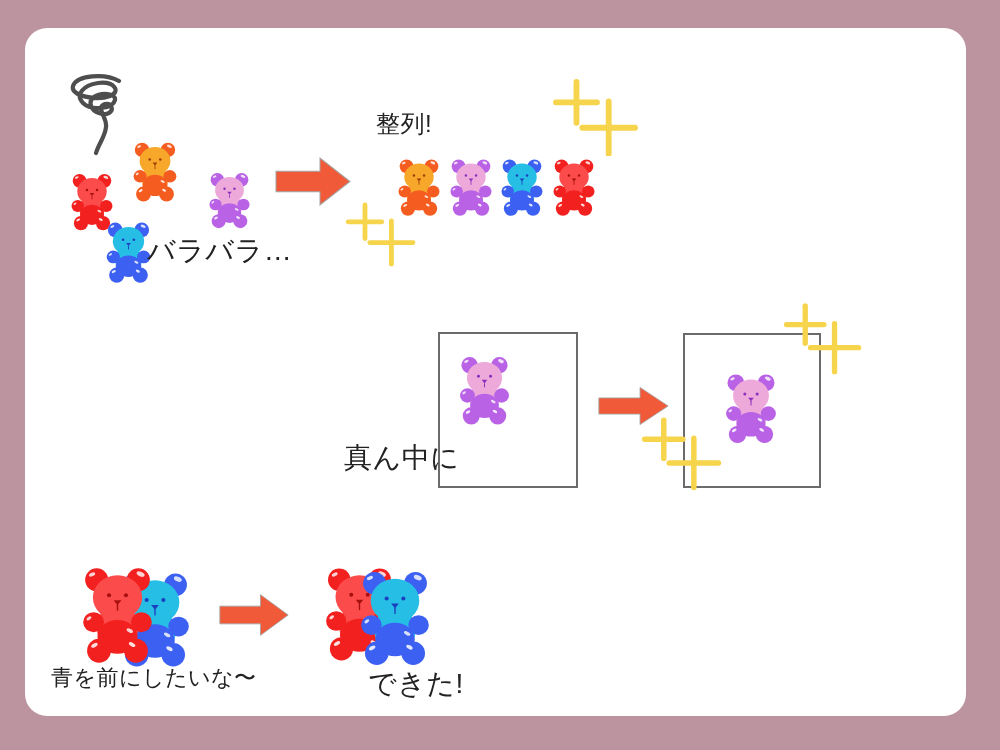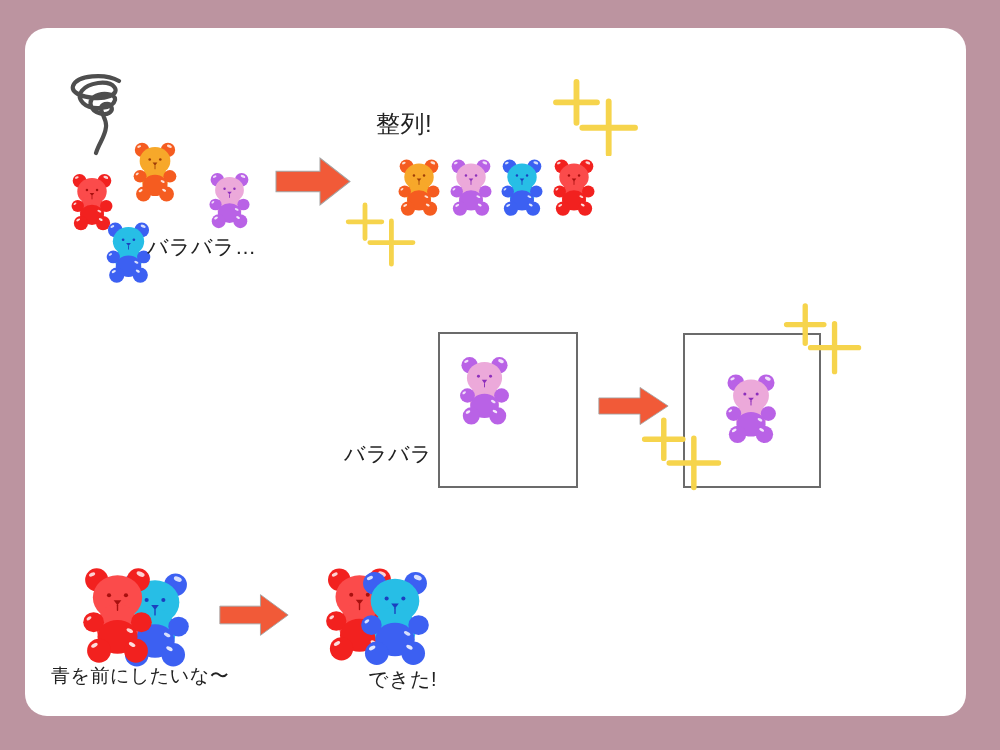--- a/index.html
+++ b/index.html
@@ -20,21 +20,21 @@
   }
   .card{
     position:absolute;left:25px;top:28px;width:941px;height:688px;
     background:var(--c-card);border-radius:22px;
   }
   .layer{position:absolute;inset:0;}
   .abs{position:absolute;}
   .bear{position:absolute;display:block;}
   .caption{
     position:absolute;color:var(--c-text);
-    font-size:21px;line-height:1.32;white-space:nowrap;
+    font-size:28px;line-height:1.32;white-space:nowrap;
     letter-spacing:0.5px;
   }
   .frame-box{
     position:absolute;background:#fff;
     border:2px solid var(--c-box_border);
     box-sizing:border-box;
   }
   svg.abs{display:block;}
   .defs-holder{position:absolute;width:0;height:0;overflow:hidden;}
 </style>
@@ -134,21 +134,21 @@
         <use href="#sparkle-pair"></use>
       </svg>
   </div>
 
   <div class="layer">
     <div class="frame-box" style="left:438px;top:332px;width:140px;height:156px"></div>
     <svg class="bear" style="left: 457px; top: 353px; width: 55px; height: 74px; --body: #ECA9DA; --accent: #B962E6; --face: #8D2FBC;">
         <use href="#gummy-bear"></use>
       </svg>
 
-    <div class="caption" style="left:344px;top:440px">バラバラ</div>
+    <div class="caption" style="left:344px;top:440px">真ん中に</div>
 
     <svg class="abs" style="left:597px;top:385px;width:73px;height:42px">
         <use href="#block-arrow"></use>
       </svg>
 
     <div class="frame-box" style="left:683px;top:333px;width:138px;height:155px"></div>
     <svg class="bear" style="left: 723px; top: 370px; width: 56px; height: 76px; --body: #ECA9DA; --accent: #B962E6; --face: #8D2FBC;">
         <use href="#gummy-bear"></use>
       </svg>
 
@@ -162,28 +162,28 @@
   </div>
 
   <div class="layer">
     <svg class="bear" style="left: 117px; top: 569px; width: 76px; height: 100px; --body: #27BEE6; --accent: #3C60F2; --face: #1B3FBF;">
         <use href="#gummy-bear"></use>
       </svg>
     <svg class="bear" style="left: 79px; top: 564px; width: 77px; height: 101px; --body: #FB4B4B; --accent: #F2211F; --face: #A8100F;">
         <use href="#gummy-bear"></use>
       </svg>
 
-    <div class="caption" style="left:51px;top:663px;font-size:19px">青を前にしたいな〜</div>
+    <div class="caption" style="left:51px;top:663px;font-size:22px">青を前にしたいな〜</div>
 
     <svg class="abs" style="left:218px;top:592px;width:72px;height:46px">
         <use href="#block-arrow"></use>
       </svg>
 
     <svg class="bear" style="left: 322px; top: 564px; width: 75px; height: 99px; --body: #FB4B4B; --accent: #F2211F; --face: #A8100F;">
         <use href="#gummy-bear"></use>
       </svg>
     <svg class="bear" style="left: 357px; top: 567px; width: 76px; height: 101px; --body: #27BEE6; --accent: #3C60F2; --face: #1B3FBF;">
         <use href="#gummy-bear"></use>
       </svg>
 
-    <div class="caption" style="left:368px;top:666px;font-size:20px">できた!</div>
+    <div class="caption" style="left:368px;top:666px;font-size:28px">できた!</div>
   </div>
 </div>
 
 </body></html>

